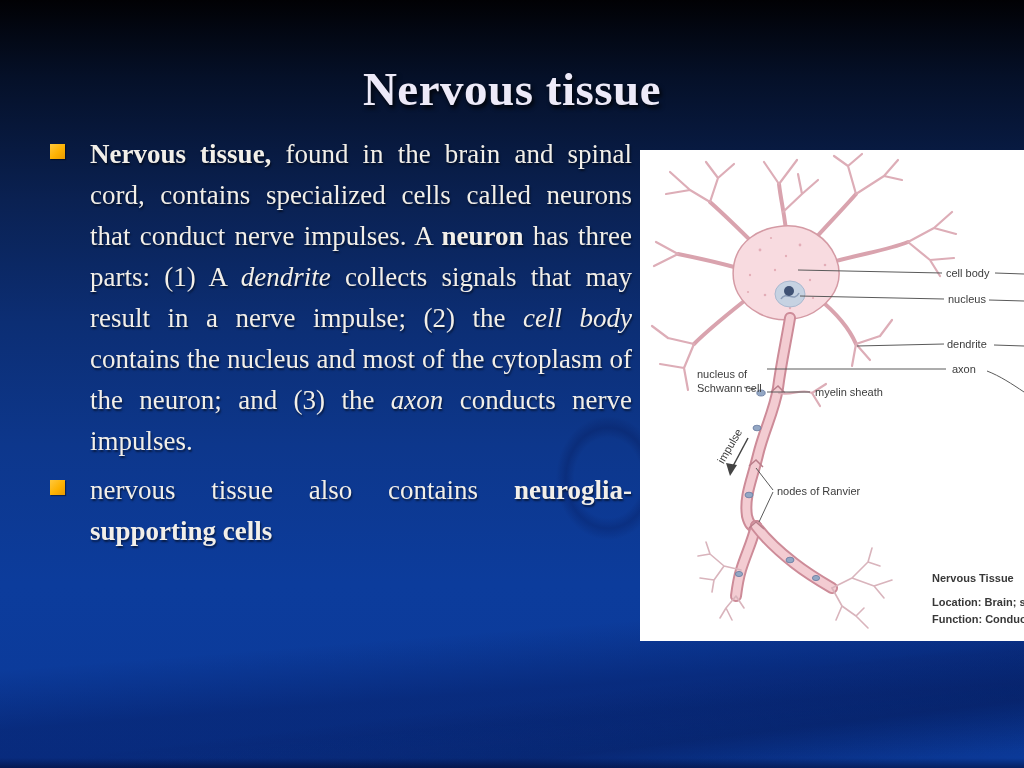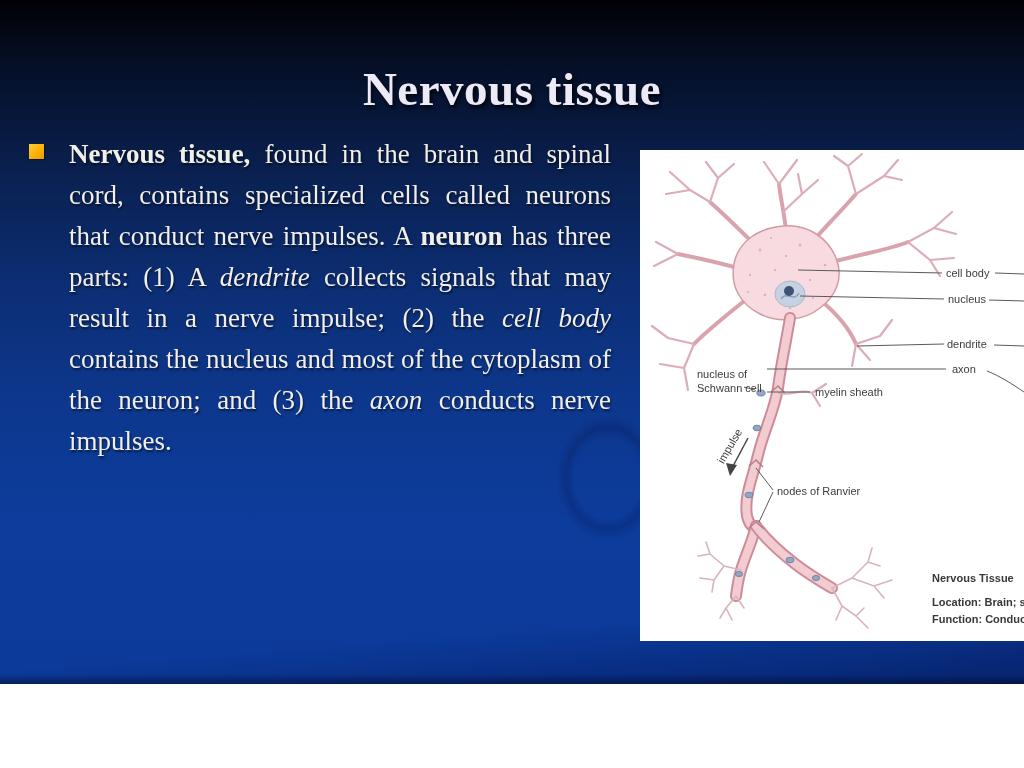--- a/index.html
+++ b/index.html
@@ -1,37 +1,37 @@
 <!DOCTYPE html>
 <html><head>
 <meta charset="utf-8">
 <style>
   html,body{margin:0;padding:0;}
   .slide{
-    position:relative; width:1024px; height:684px; overflow:hidden;
+    position:relative; width:1024px; height:768px; overflow:hidden;
     background:linear-gradient(180deg,#010104 0%,#051028 10%,#0a2152 26%,#0c2e74 42%,#0d378c 58%,#0c3c9c 76%,#0b3a9a 100%);
     font-family:"Liberation Serif", serif;
   }
   .swoosh-dark{position:absolute;left:-5%;top:628px;width:115%;height:160px;
     background:linear-gradient(180deg,transparent 0%,rgba(1,8,60,.30) 38%,rgba(1,8,60,.30) 58%,transparent 100%);
     transform:rotate(-4.5deg);}
   .swoosh-dark2{position:absolute;left:-8%;top:700px;width:120%;height:120px;
     background:linear-gradient(180deg,transparent 0%,rgba(0,4,40,.25) 50%,transparent 100%);
     transform:rotate(-7deg);}
   .arc-shadow{position:absolute;left:545px;top:398px;width:150px;height:160px;
     background:radial-gradient(ellipse 62px 74px at 42% 50%, transparent 54%, rgba(0,0,45,.18) 68%, transparent 84%);}
   .bottom-edge{position:absolute;left:0;bottom:0;width:100%;height:10px;
     background:linear-gradient(180deg,transparent,rgba(0,2,30,.45));}
 
   .title{
     position:absolute; top:62px; left:0; width:100%; text-align:center;
     font-size:47px; font-weight:bold; color:#edeaf8; letter-spacing:.5px;
     text-shadow:2px 3px 4px rgba(0,0,0,.85); margin:0;
   }
-  .content{position:absolute; left:29px; top:134px; width:582px;}
+  .content{position:absolute; left:50px; top:134px; width:582px;}
   .bullet-item{position:relative; padding-left:40px; margin:0 0 8px 0;}
   .bullet-square{
     position:absolute; left:0; top:10px; width:15px; height:15px;
     background:linear-gradient(135deg,#ffc83d 0%,#fdb202 55%,#e99a00 100%);
     box-shadow:1px 1px 1px rgba(0,0,0,.4);
   }
   .bullet-text{
     font-size:27px; line-height:41px; color:#f2efe9; text-align:justify;
     text-align-last:left; text-shadow:1px 2px 2px rgba(0,0,0,.55);
   }
@@ -58,20 +58,24 @@
   <div class="swoosh-dark"></div>
   <div class="swoosh-dark2"></div>
   <div class="arc-shadow"></div>
 
   <h1 class="title">Nervous tissue</h1>
 
   <div class="content">
     <div class="bullet-item">
       <span class="bullet-square"></span>
       <div class="bullet-text"><span class="b">Nervous tissue,</span><span> found in the brain and spinal cord, contains specialized cells called neurons that conduct nerve impulses. A </span><span class="b">neuron</span><span> has three parts: (1) A </span><span class="i">dendrite</span><span> collects signals that may result in a nerve impulse; (2) the </span><span class="i">cell body</span><span> contains the nucleus and most of the cytoplasm of the neuron; and (3) the </span><span class="i">axon</span><span> conducts nerve impulses.</span></div>
+    </div>
+    <div class="bullet-item">
+      <span class="bullet-square"></span>
+      <div class="bullet-text"><span>nervous tissue also contains </span><span class="b">neuroglia-supporting cells</span></div>
     </div>
   </div>
 
   <div class="figure-panel">
     <svg width="384" height="491" viewBox="0 0 384 491">
 
       <g>
         <path class="dend" d="M147,92 C146,70 141,52 139,34"></path>
         <path class="dend-thin" d="M139,34 L124,12 M139,34 L157,10 M143,62 L162,44 M162,44 L158,24 M162,44 L178,30"></path>
         <path class="dend" d="M118,98 C100,80 88,68 70,52"></path>

